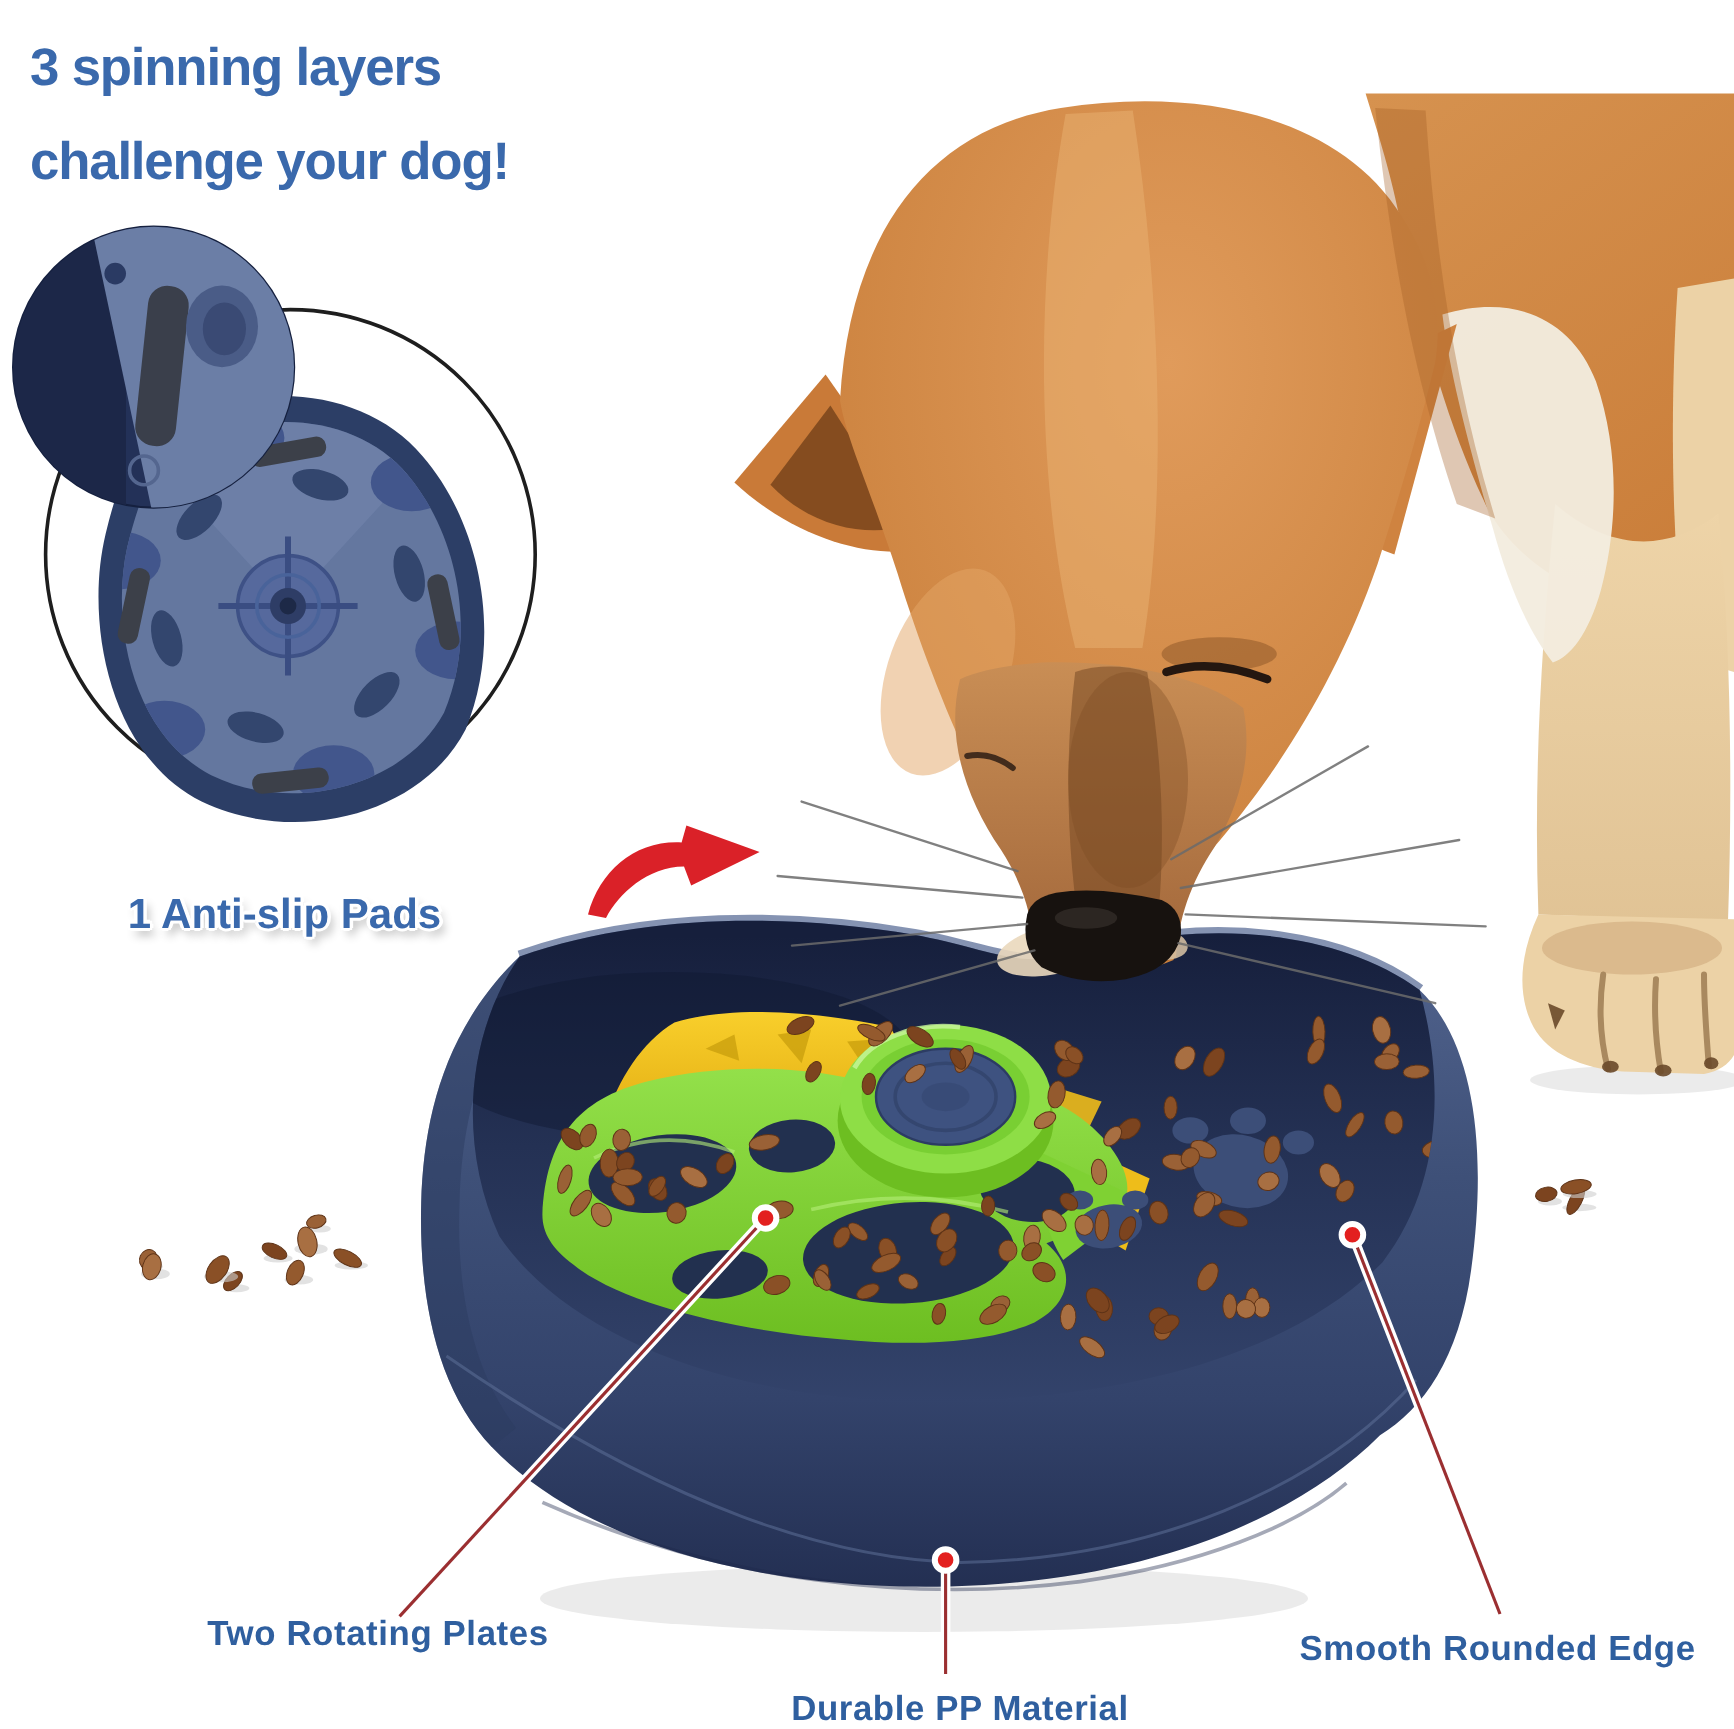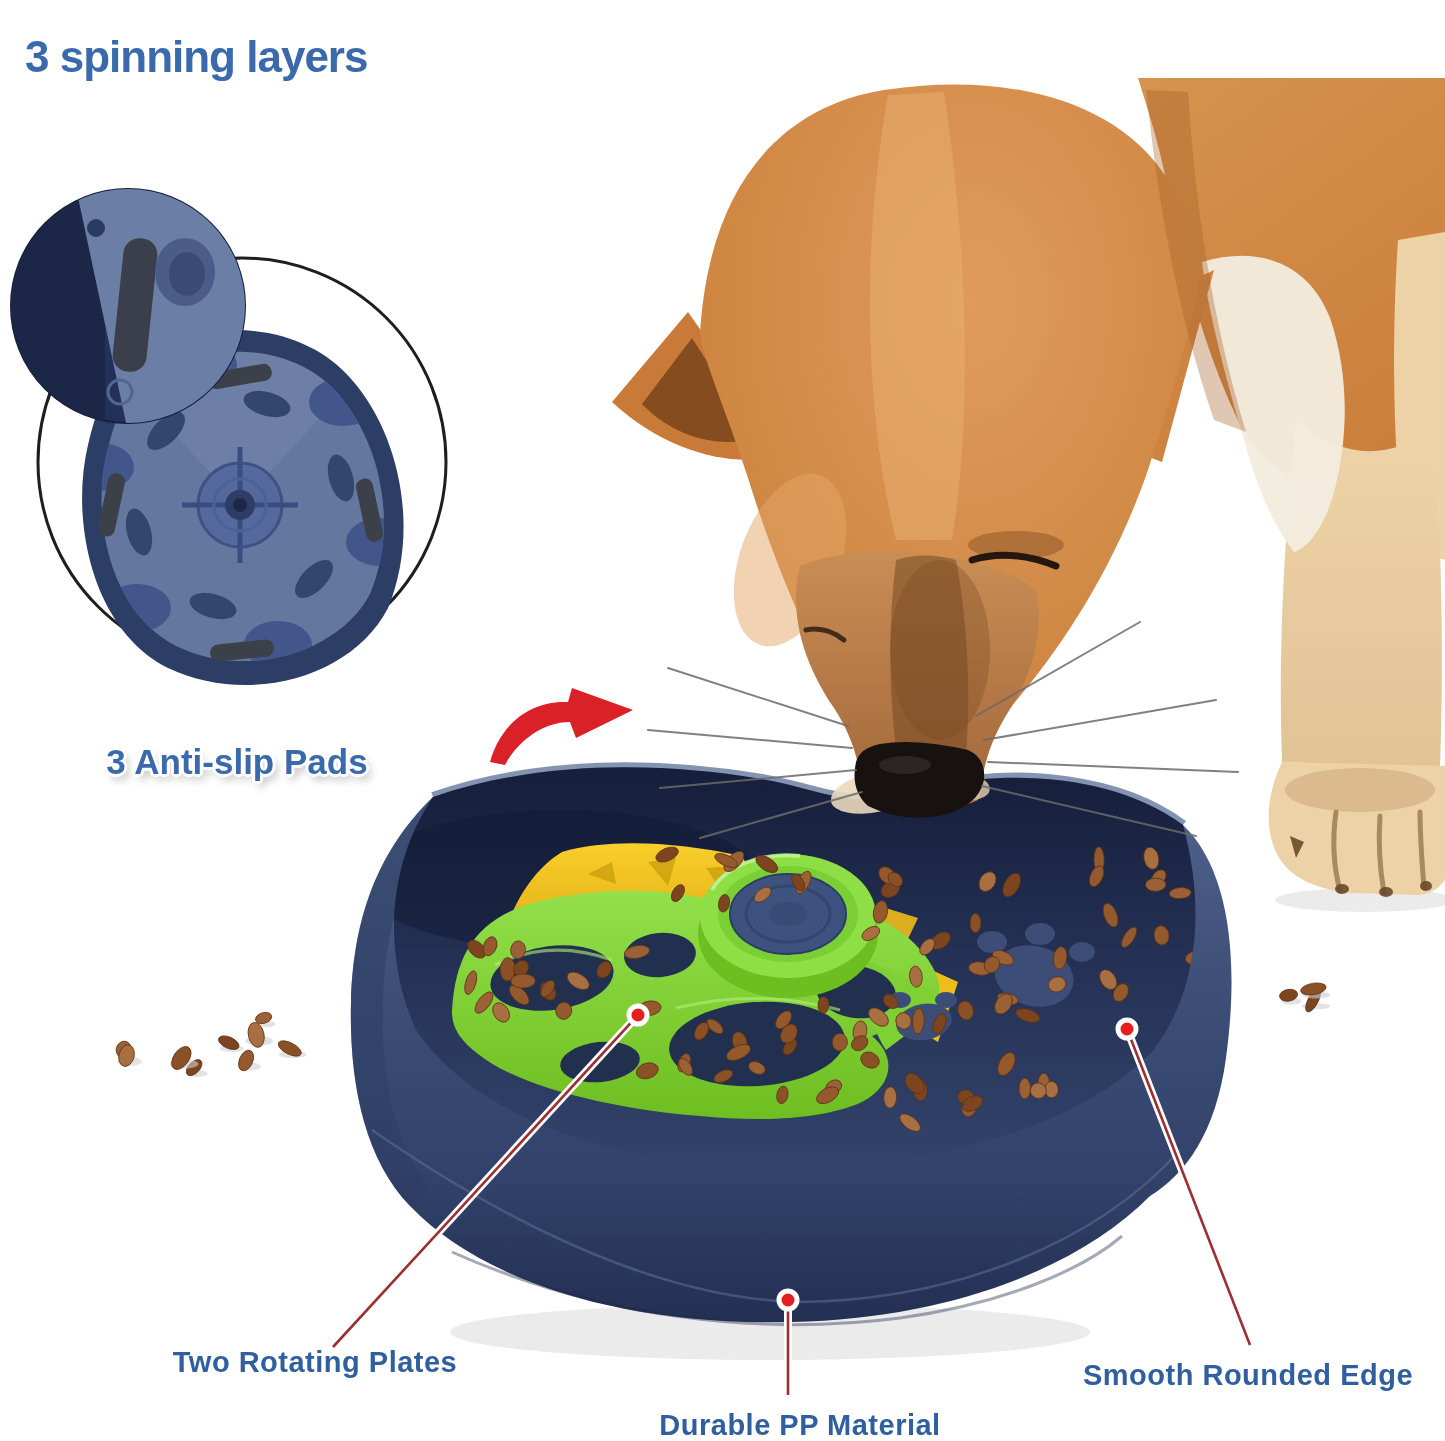--- a/index.html
+++ b/index.html
@@ -406,23 +406,24 @@
     <line class="c-case" x1="788" y1="1300" x2="788" y2="1395"></line>
     <line class="c-line" x1="788" y1="1300" x2="788" y2="1395"></line>
     <circle class="c-dot" cx="638" cy="1015" r="9"></circle>
     <circle class="c-dot" cx="1127" cy="1029" r="9"></circle>
     <circle class="c-dot" cx="788" cy="1300" r="9"></circle>
   </g>
 </svg>
 
 <div class="headline">
   <div>3 spinning layers</div>
+  <div>challenge your dog!</div>
 </div>
 
-<div class="label anti" style="left:237px;top:762px;">3 Anti-slip Pads</div>
+<div class="label anti" style="left:237px;top:762px;">1 Anti-slip Pads</div>
 
 <div class="label small" style="left:800px;top:1425px;">Durable PP Material</div>
 
 <div class="label small" style="left:315px;top:1362px;">Two Rotating Plates</div>
 
 <div class="label small" style="left:1248px;top:1375px;">Smooth Rounded Edge</div>
 
 </div>
 
 </body></html>

